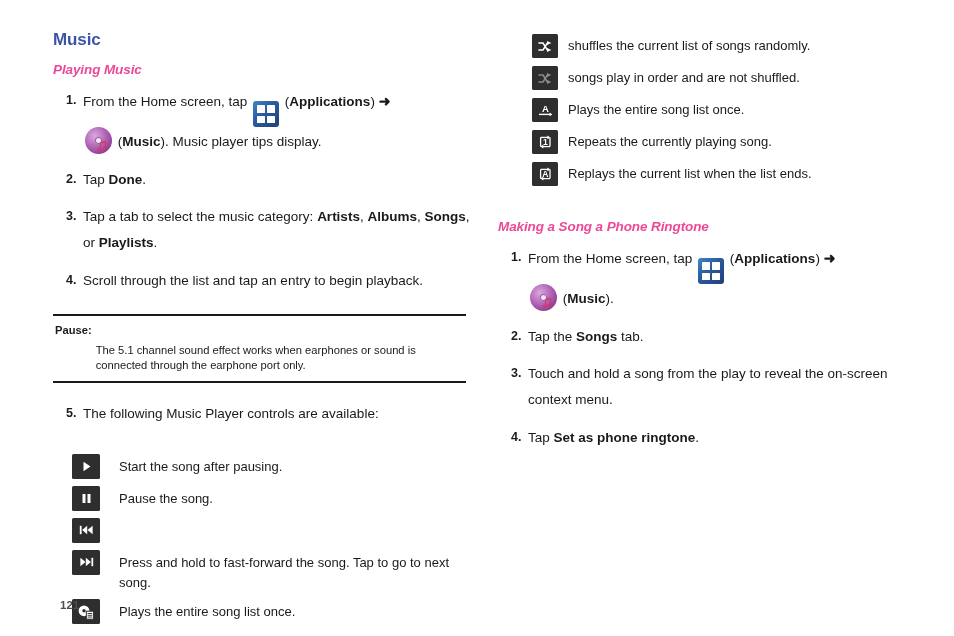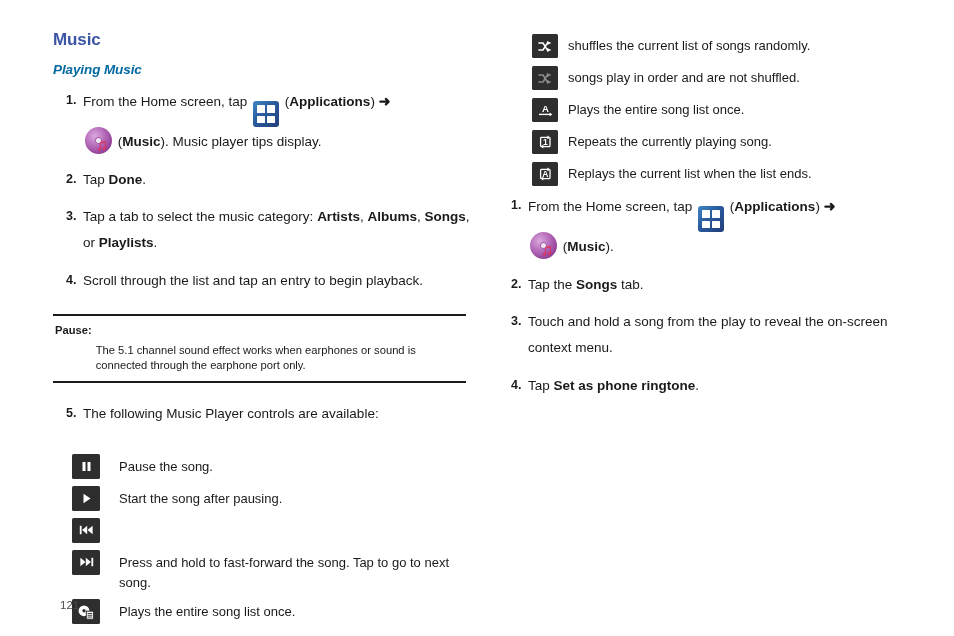--- a/index.html
+++ b/index.html
@@ -29,21 +29,21 @@
     font-size: 17px;
     font-weight: bold;
     color: #3A55A5;
     letter-spacing: -0.1px;
     margin-bottom: 12px;
   }
   .h2 {
     font-size: 13.5px;
     font-weight: bold;
     font-style: italic;
-    color: #0369a1;
+    color: #ec4899;
     letter-spacing: -0.1px;
     margin-bottom: 11px;
   }
 
   
   .steps { list-style: none; }
   .step {
     display: flex;
     align-items: flex-start;
     margin-bottom: 11px;
@@ -171,20 +171,21 @@
 
   .tile svg { display: block; }
 
   
   .folio {
     position: absolute;
     left: 60px;
     bottom: 25px;
     font-size: 11.5px;
     color: #4d4d4d;
+    font-weight: bold;
   }
 </style>
 </head>
 <body>
 
 <div class="page">
 
   <div class="col-left">
 
     <div class="h1">Music</div>
@@ -236,37 +237,37 @@
       <div class="step-num">5.</div>
       <div class="step-body">The following Music Player controls are available:</div>
     </div>
 
     <div class="ctrl-list">
 
       <div class="ctrl-row">
         <div class="ctrl-icon-cell">
           <div class="tile">
             <svg width="13" height="13" viewBox="0 0 13 13">
+                <polygon points="3.5,1.8 10.5,6.5 3.5,11.2" fill="#fff"></polygon>
+              </svg>
+          </div>
+        </div>
+        <div class="ctrl-desc">Start the song after pausing.</div>
+      </div>
+
+      <div class="ctrl-row">
+        <div class="ctrl-icon-cell">
+          <div class="tile">
+            <svg width="13" height="13" viewBox="0 0 13 13">
                 <rect x="2.5" y="2" width="3" height="9" fill="#fff"></rect>
                 <rect x="7.5" y="2" width="3" height="9" fill="#fff"></rect>
               </svg>
           </div>
         </div>
         <div class="ctrl-desc">Pause the song.</div>
-      </div>
-
-      <div class="ctrl-row">
-        <div class="ctrl-icon-cell">
-          <div class="tile">
-            <svg width="13" height="13" viewBox="0 0 13 13">
-                <polygon points="3.5,1.8 10.5,6.5 3.5,11.2" fill="#fff"></polygon>
-              </svg>
-          </div>
-        </div>
-        <div class="ctrl-desc">Start the song after pausing.</div>
       </div>
 
       <div class="ctrl-row">
         <div class="ctrl-icon-cell">
           <div class="tile">
             <svg width="15" height="12" viewBox="0 0 15 12">
                 <rect x="0.8" y="1.8" width="1.8" height="8.4" fill="#fff"></rect>
                 <polygon points="8.2,1.8 8.2,10.2 3.1,6" fill="#fff"></polygon>
                 <polygon points="13.6,1.8 13.6,10.2 8.5,6" fill="#fff"></polygon>
               </svg>
@@ -388,20 +389,21 @@
               <polygon points="6.3,10.8 3.2,12.6 6.3,14.4" fill="#fff"></polygon>
               <text x="8.3" y="11.2" font-family="Liberation Sans, sans-serif" font-size="8.5" font-weight="bold" fill="#fff" text-anchor="middle">A</text>
             </svg>
           </div>
         </div>
         <div class="ctrl-desc">Replays the current list when the list ends.</div>
       </div>
 
     </div>
 
+    <div class="h2" style="margin-top:33px;">Making a Song a Phone Ringtone</div>
 
     <div class="steps">
 
       <div class="step">
         <div class="step-num">1.</div>
         <div class="step-body">
           <span>From the Home screen, tap</span>
           <span class="ic ic-apps">
               <i></i>
               <i></i>

